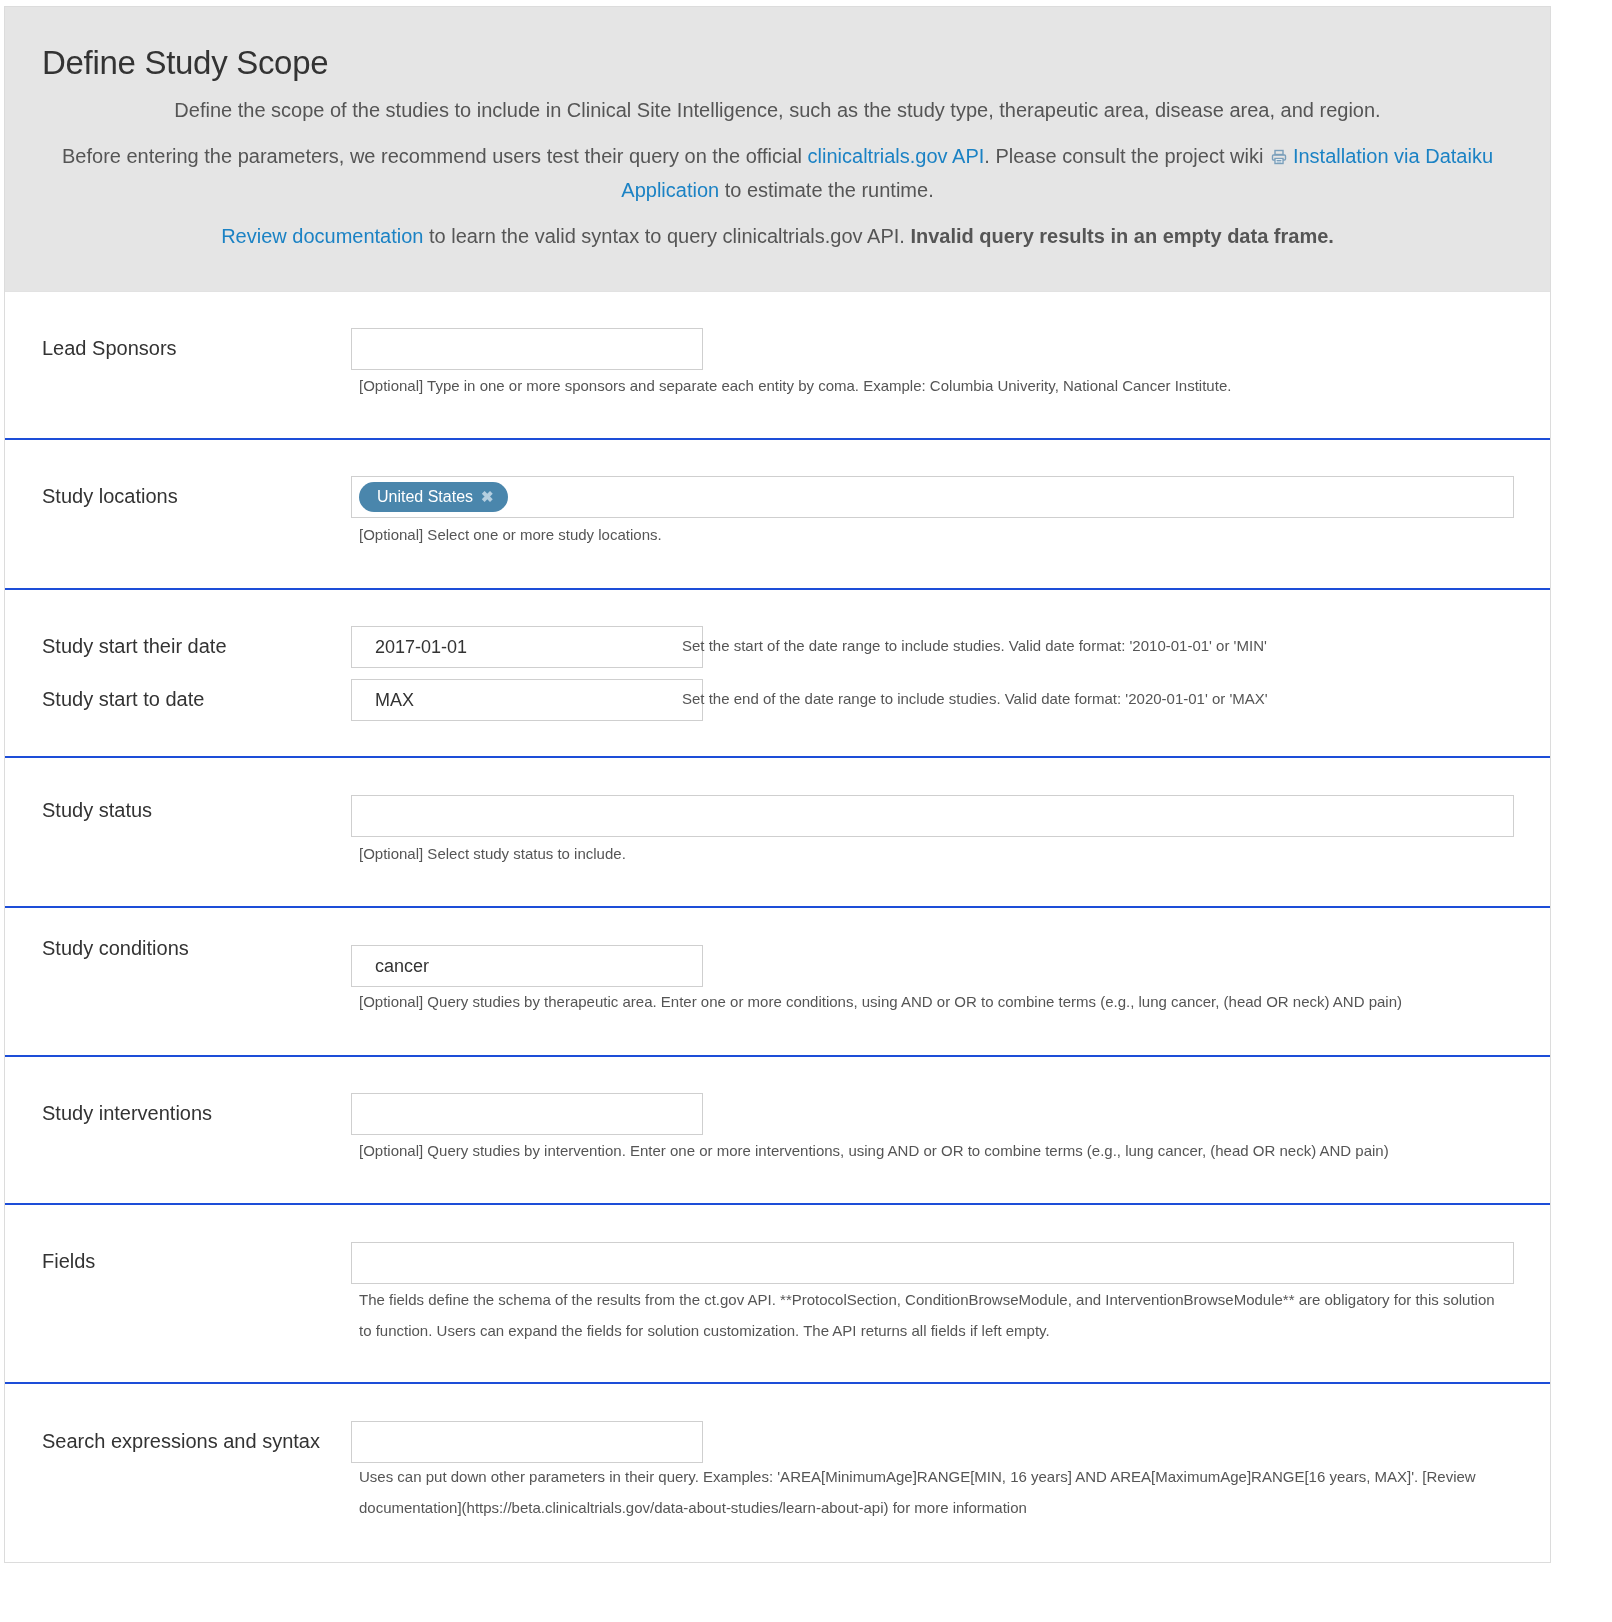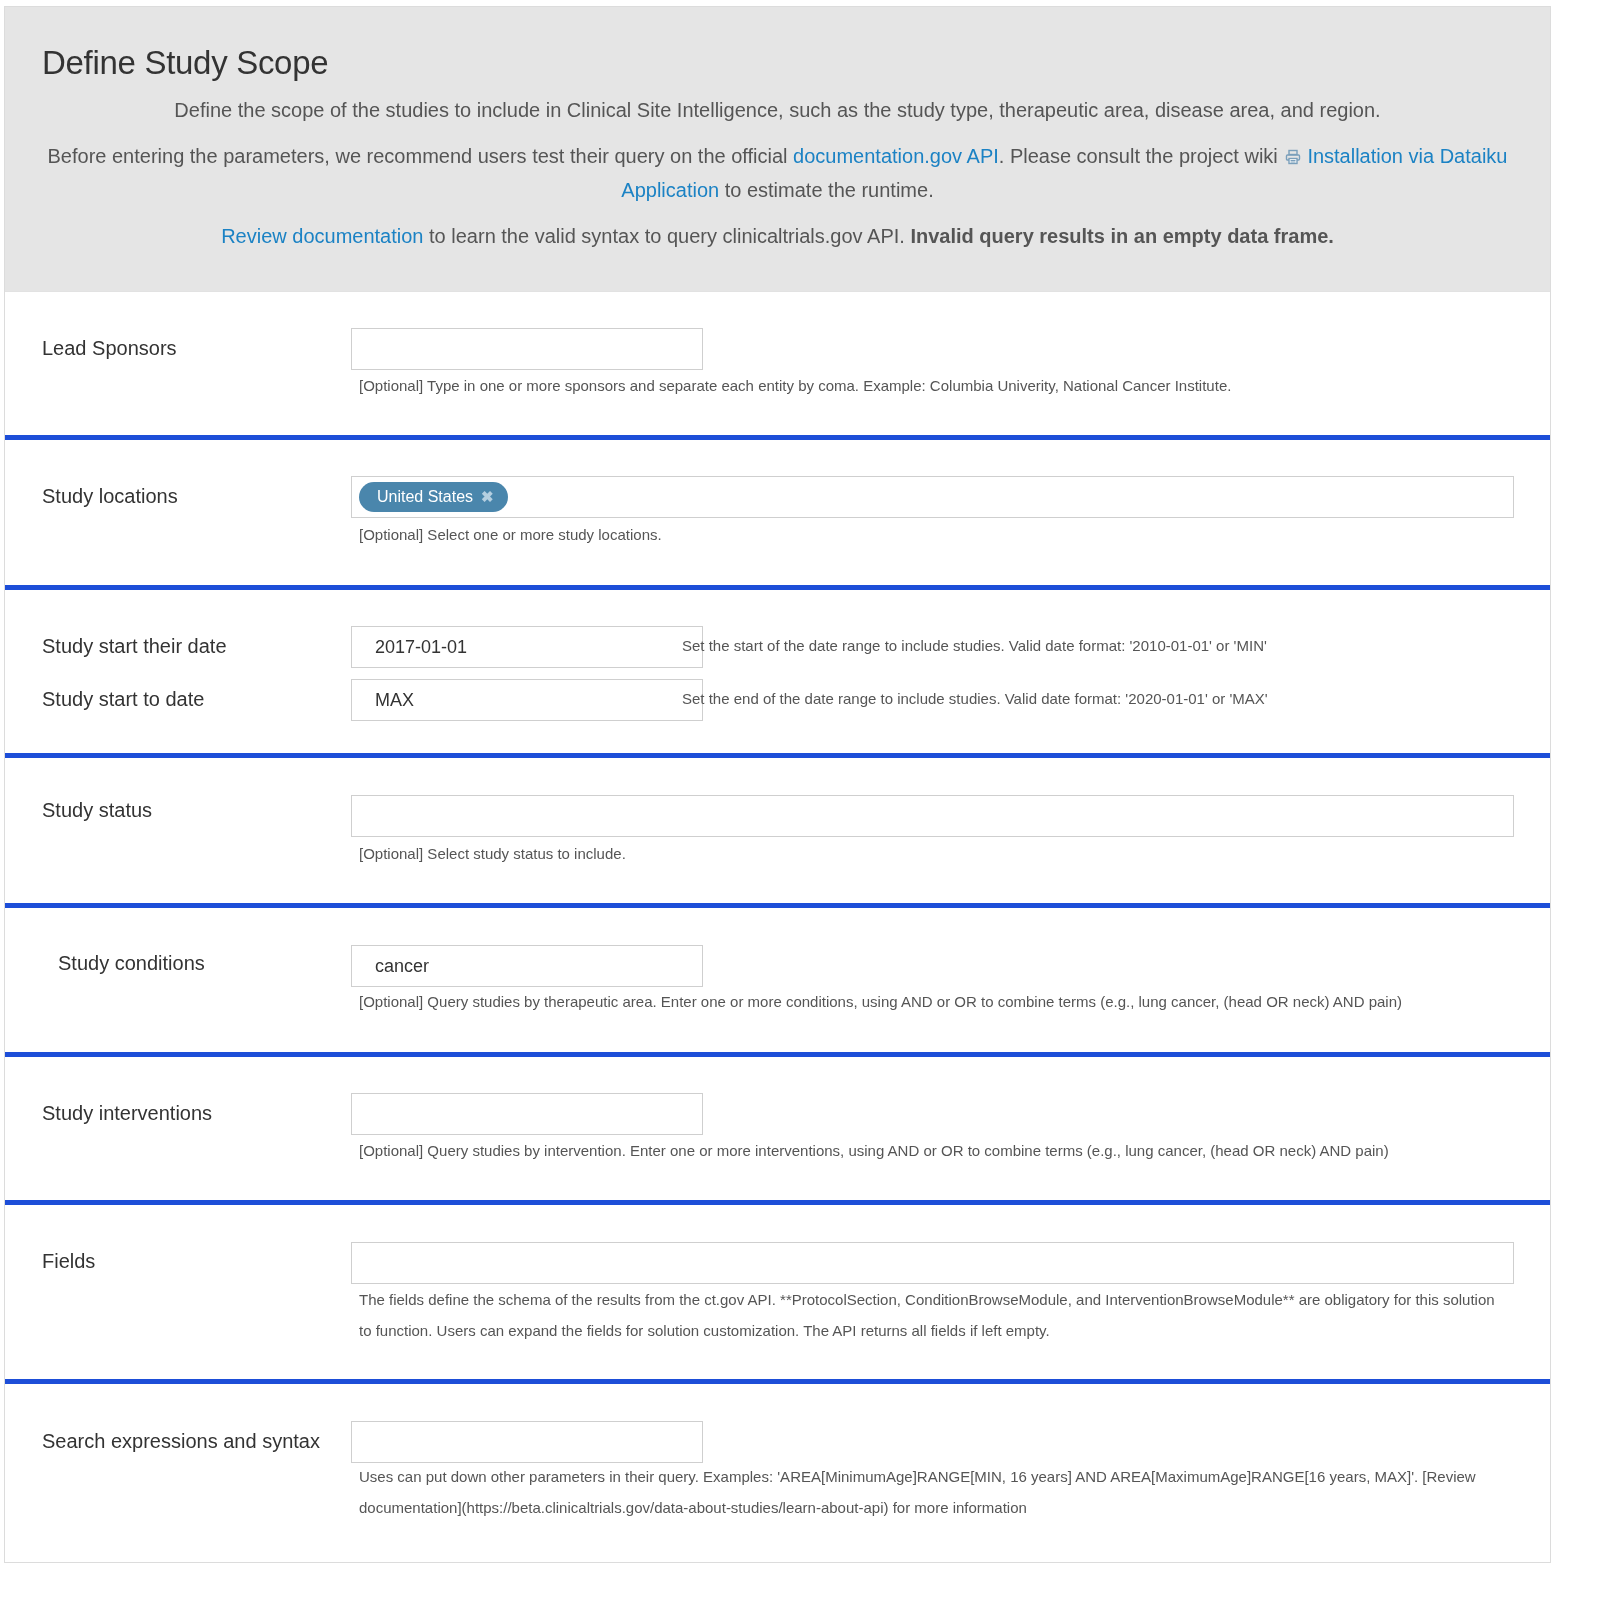--- a/index.html
+++ b/index.html
@@ -46,21 +46,21 @@
   .header b { color: #555; }
   .wiki-icon {
     display: inline-block;
     width: 16px; height: 16px;
     vertical-align: -2px;
     margin: 0 6px 0 2px;
   }
 
   .section {
     position: relative;
-    border-bottom: 5px solid #1d4ed8;
+    border-bottom: 2px solid #1d4ed8;
   }
   .section:last-child { border-bottom: none; }
   .label {
     position: absolute;
     left: 37px;
     font-size: 20px;
     color: #333;
     line-height: 24px;
   }
   .input {
@@ -110,21 +110,21 @@
   }
 </style>
 </head>
 <body>
 
 <div class="panel">
 
   <div class="header">
     <h1>Define Study Scope</h1>
     <p class="p1">Define the scope of the studies to include in Clinical Site Intelligence, such as the study type, therapeutic area, disease area, and region.</p>
-    <p class="p2"><span>Before entering the parameters, we recommend users test their query on the official </span><a href="#">documentation.gov API</a><span>. Please consult the project wiki </span><svg class="wiki-icon" viewBox="0 0 16 16">
+    <p class="p2"><span>Before entering the parameters, we recommend users test their query on the official </span><a href="#">clinicaltrials.gov API</a><span>. Please consult the project wiki </span><svg class="wiki-icon" viewBox="0 0 16 16">
           <rect x="4" y="1.5" width="8" height="4" fill="none" stroke="#7a9fbb" stroke-width="1.4"></rect>
           <rect x="1.5" y="6" width="13" height="5" rx="1" fill="none" stroke="#7a9fbb" stroke-width="1.4"></rect>
           <rect x="4" y="9.5" width="8" height="5" fill="#fff" stroke="#7a9fbb" stroke-width="1.4"></rect>
           <line x1="5.5" y1="11.5" x2="10.5" y2="11.5" stroke="#7a9fbb" stroke-width="1"></line>
           <line x1="5.5" y1="13" x2="10.5" y2="13" stroke="#7a9fbb" stroke-width="1"></line>
         </svg><a href="#">Installation via Dataiku Application</a><span> to estimate the runtime.</span></p>
     <p class="p3"><a href="#">Review documentation</a><span> to learn the valid syntax to query clinicaltrials.gov API. </span><b>Invalid query results in an empty data frame.</b></p>
   </div>
 
   <div class="section" style="height:148px;">
@@ -150,21 +150,21 @@
     <div class="help inline" style="top:99px;">Set the end of the date range to include studies. Valid date format: '2020-01-01' or 'MAX'</div>
   </div>
 
   <div class="section" style="height:150px;">
     <div class="label" style="top:40px;">Study status</div>
     <div class="input wide" style="top:37px;"></div>
     <div class="help" style="top:80px;">[Optional] Select study status to include.</div>
   </div>
 
   <div class="section" style="height:149px;">
-    <div class="label" style="top:43px;margin-left:16px;">Study conditions</div>
+    <div class="label" style="top:28px;">Study conditions</div>
     <input class="input short" style="top: 37px;" type="text" value="cancer">
     <div class="help" style="top:78px;">[Optional] Query studies by therapeutic area. Enter one or more conditions, using AND or OR to combine terms (e.g., lung cancer, (head OR neck) AND pain)</div>
   </div>
 
   <div class="section" style="height:148px;">
     <div class="label" style="top:44px;">Study interventions</div>
     <input class="input short" style="top: 36px;" type="text" value="">
     <div class="help" style="top:78px;">[Optional] Query studies by intervention. Enter one or more interventions, using AND or OR to combine terms (e.g., lung cancer, (head OR neck) AND pain)</div>
   </div>
 

